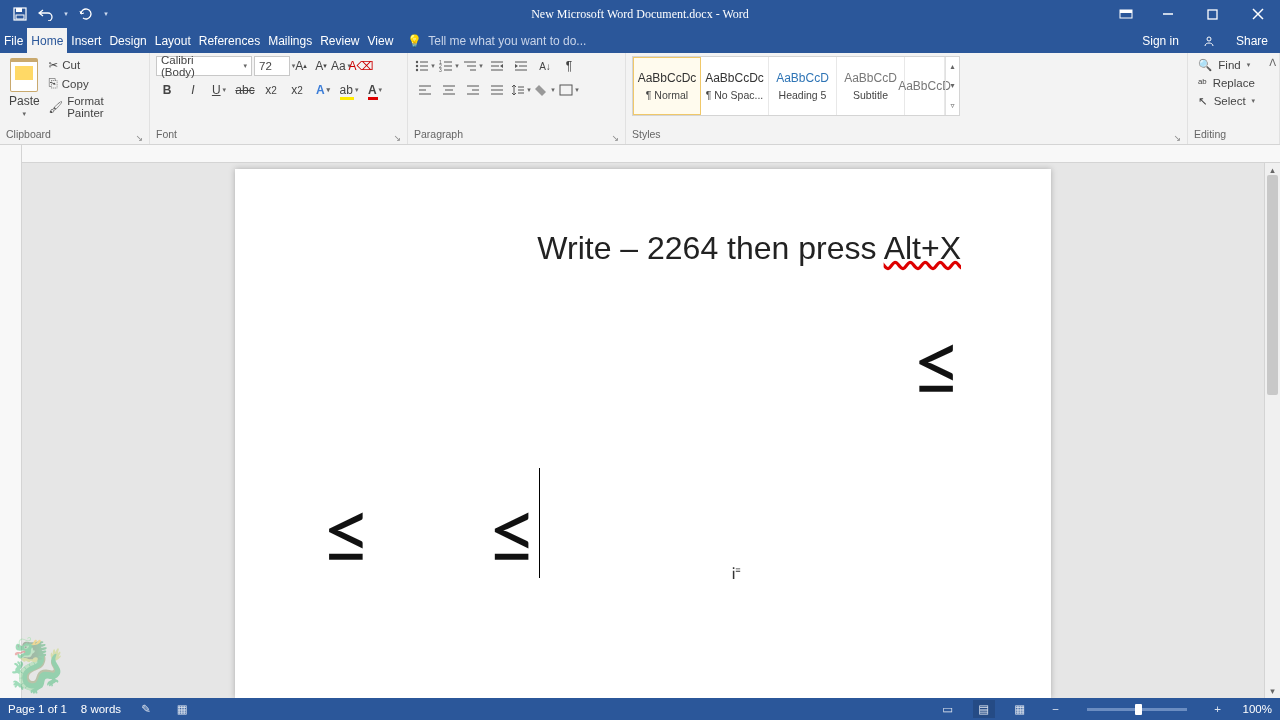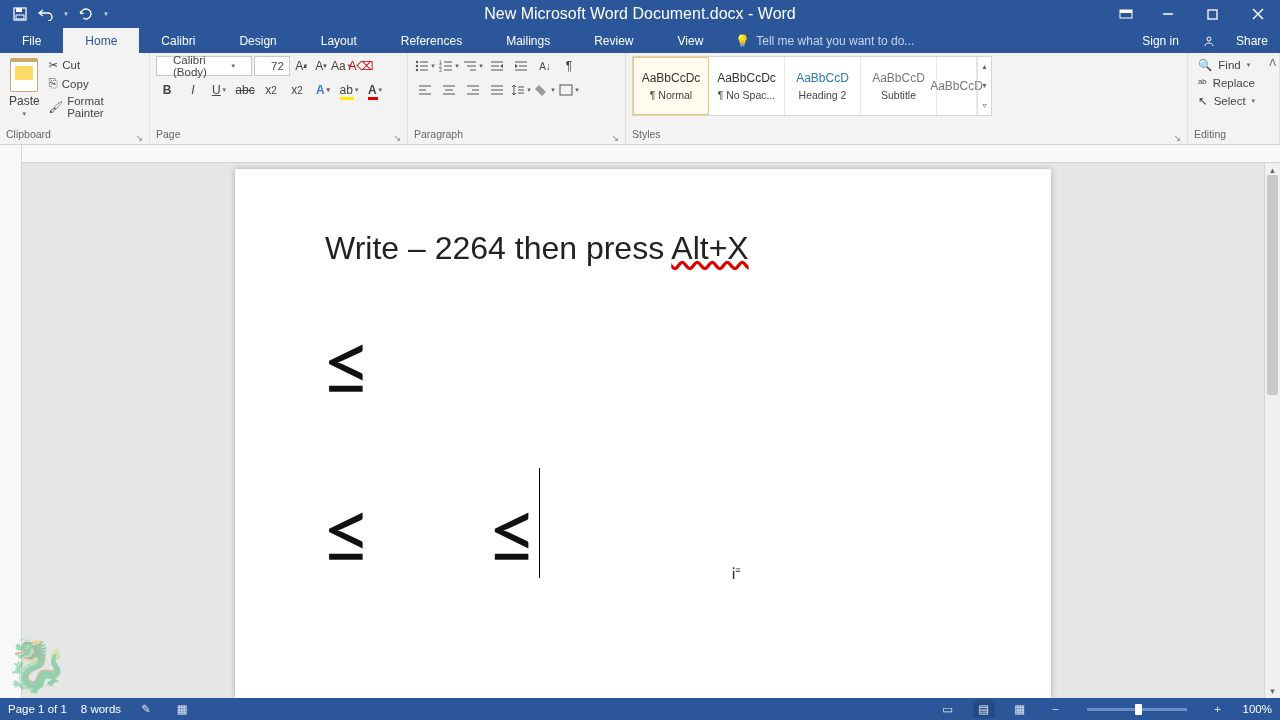--- a/index.html
+++ b/index.html
@@ -2,28 +2,28 @@
 <html><head>
 <meta charset="utf-8">
 <style>
 * { margin: 0; padding: 0; box-sizing: border-box; font-family: "Segoe UI", Tahoma, sans-serif; }
 body { width: 1280px; height: 720px; overflow: hidden; background: #fff; font-size: 12px; color: #444; position: relative; }
 
 
 .titlebar { height: 28px; background: #2b579a; color: #fff; display: flex; align-items: center; position: relative; }
 .qat { display: flex; align-items: center; padding-left: 8px; gap: 2px; }
 .qat-btn { width: 24px; height: 24px; display: flex; align-items: center; justify-content: center; cursor: pointer; }
-.title-text { position: absolute; left: 50%; transform: translateX(-50%); font-size: 16px; }
+.title-text { position: absolute; left: 50%; transform: translateX(-50%); font-size: 12px; font-family: Liberation Serif, serif; }
 .win-controls { margin-left: auto; display: flex; align-items: center; }
 .win-btn { width: 45px; height: 28px; display: flex; align-items: center; justify-content: center; cursor: pointer; }
 .rib-opts { width: 30px; height: 24px; display: flex; align-items: center; justify-content: center; margin-right: 4px; }
 
 
 .tabs { height: 25px; background: #2b579a; color: #fff; display: flex; align-items: stretch; font-size: 12px; }
-.tab { padding: 0 22px; display: flex; align-items: center; cursor: pointer; text-align: right; }
+.tab { padding: 0 4px; display: flex; align-items: center; cursor: pointer; text-align: right; }
 .tab.active { background: #f3f3f3; color: #2b579a; }
 .tell-me { flex: 1; display: flex; align-items: center; padding-left: 10px; color: #c8d4e9; gap: 6px; }
 .signin { padding: 0 12px; display: flex; align-items: center; }
 .share { padding: 0 12px; display: flex; align-items: center; gap: 21px; background: #2b579a; }
 
 
 .ribbon { height: 92px; background: #f3f3f3; border-bottom: 1px solid #d4d4d4; display: flex; position: relative; }
 .group { border-right: 1px solid #e1e1e1; padding: 3px 6px 0; display: flex; flex-direction: column; }
 .group-body { flex: 1; display: flex; align-items: flex-start; }
 .group-label { height: 16px; font-size: 10.5px; color: #666; position: relative; }
@@ -32,50 +32,50 @@
 .vstack { display: flex; flex-direction: column; gap: 1px; }
 .ico { display: inline-flex; align-items: center; justify-content: center; }
 
 
 .paste-big { width: 38px; display: flex; flex-direction: column; align-items: center; gap: 2px; padding: 2px; cursor: pointer; }
 .paste-board { width: 28px; height: 34px; background: #fff; border: 1px solid #c9a96e; border-top: 4px solid #c9a96e; border-radius: 2px; position: relative; }
 .paste-board::after { content: ""; position: absolute; left: 4px; top: 4px; right: 4px; height: 14px; background: #ffd966; }
 
 
 .font-row { display: flex; align-items: center; gap: 2px; }
-.font-sel { height: 20px; border: 1px solid #c8c8c8; background: #fff; font-size: 11.5px; padding: 0 16px; display: flex; align-items: center; gap: 20px; }
+.font-sel { height: 20px; border: 1px solid #c8c8c8; background: #fff; font-size: 11.5px; padding: 0 4px; display: flex; align-items: center; gap: 20px; }
 .mini { width: 18px; height: 18px; display: flex; align-items: center; justify-content: center; cursor: pointer; font-size: 12px; }
 .mini2 { width: 22px; height: 20px; display: flex; align-items: center; justify-content: center; cursor: pointer; font-size: 12px; border-radius: 2px; }
 .dd::after { content: "▾"; font-size: 7px; margin-left: 2px; color: #666; }
 
 
 .para-cell { width: 22px; height: 20px; display: flex; align-items: center; justify-content: center; cursor: pointer; }
 
 
 .style-gallery { display: flex; border: 1px solid #d4d4d4; background: #fff; }
-.style-item { width: 76px; height: 58px; border-right: 1px solid #e8e8e8; display: flex; flex-direction: column; align-items: center; justify-content: center; cursor: pointer; padding: 2px; }
+.style-item { width: 68px; height: 58px; border-right: 1px solid #e8e8e8; display: flex; flex-direction: column; align-items: center; justify-content: center; cursor: pointer; padding: 2px; }
 .style-item.sel { border: 1px solid #f0c869; background: #fffbee; }
 .style-prev { font-size: 12px; color: #333; }
 .style-prev.h { color: #2e74b5; }
 .style-name { font-size: 10.5px; color: #444; margin-top: 4px; }
 .gallery-more { width: 14px; display: flex; flex-direction: column; border-left: 1px solid #e1e1e1; }
 .gallery-more div { flex: 1; display: flex; align-items: center; justify-content: center; font-size: 8px; color: #666; cursor: pointer; }
 
 
 .ed-item { display: flex; align-items: center; gap: 6px; padding: 2px 4px; font-size: 11.5px; cursor: pointer; }
 
 .collapse-ribbon { position: absolute; right: 4px; top: 4px; font-size: 10px; color: #666; cursor: pointer; }
 
 
 .workarea { position: absolute; top: 145px; left: 0; right: 0; bottom: 22px; background: #e6e6e6; display: flex; }
 .ruler-v { width: 22px; background: #f8f8f8; border-right: 1px solid #d4d4d4; }
 .doc-scroll { flex: 1; position: relative; overflow: hidden; }
 .ruler-h { height: 18px; background: #f8f8f8; border-bottom: 1px solid #d4d4d4; }
 .page-wrap { position: absolute; top: 18px; left: 0; right: 16px; bottom: 0; overflow: hidden; background: #e6e6e6; display: flex; justify-content: center; }
-.page { width: 816px; background: #fff; box-shadow: 0 0 6px rgba(0,0,0,.25); margin-top: 6px; padding: 60px 90px; }
+.page { width: 816px; background: #fff; box-shadow: 0 0 6px rgba(0,0,0,.25); margin-top: 6px; padding: 60px 90px; text-align: right; }
 .doc-line1 { font-family: Calibri, sans-serif; font-size: 32px; color: #222; }
 .doc-sym { font-family: Calibri, sans-serif; font-size: 92px; color: #111; line-height: 1; }
 .sym-row { display: flex; align-items: flex-end; gap: 120px; margin-top: 58px; }
 .cursor-caret { display: inline-block; width: 1px; height: 110px; background: #000; vertical-align: bottom; margin-left: 2px; }
 .ibeam { position: absolute; left: 710px; top: 420px; font-size: 16px; color: #333; }
 
 .vscroll { position: absolute; top: 18px; right: 0; width: 16px; bottom: 0; background: #f0f0f0; border-left: 1px solid #d4d4d4; }
 .vscroll .thumb { position: absolute; left: 2px; right: 2px; top: 12px; height: 220px; background: #c8c8c8; border-radius: 2px; }
 .vscroll .arr { position: absolute; left: 0; right: 0; height: 14px; display: flex; align-items: center; justify-content: center; font-size: 9px; color: #666; }
 
@@ -139,21 +139,21 @@
           <line x1="1" y1="1" x2="11" y2="11" stroke="#fff" stroke-width="1.5"></line>
           <line x1="11" y1="1" x2="1" y2="11" stroke="#fff" stroke-width="1.5"></line>
         </svg>
       </div>
   </div>
 </div>
 
 <div class="tabs">
   <div class="tab">File</div>
   <div class="tab active">Home</div>
-  <div class="tab">Calibri</div>
+  <div class="tab">Insert</div>
   <div class="tab">Design</div>
   <div class="tab">Layout</div>
   <div class="tab">References</div>
   <div class="tab">Mailings</div>
   <div class="tab">Review</div>
   <div class="tab">View</div>
   <div class="tell-me">
     <span class="ico">💡</span>
     <span>Tell me what you want to do...</span>
   </div>
@@ -232,21 +232,21 @@
         <div class="mini2 dd" style="color:#3b7dd8;font-weight:bold">A</div>
         <div class="mini2 dd">
               <span style="position:relative">ab<span style="position:absolute;left:0;bottom:-3px;width:14px;height:3px;background:#ffeb00"></span></span>
             </div>
         <div class="mini2 dd">
               <span style="position:relative;font-weight:bold">A<span style="position:absolute;left:0;bottom:-3px;width:10px;height:3px;background:#d00"></span></span>
             </div>
       </div>
     </div>
       </div>
-    <div class="group-label"><span>Page</span><span class="dlg">↘</span></div>
+    <div class="group-label"><span>Font</span><span class="dlg">↘</span></div>
   </div>
 
   <div class="group" style="width:218px">
     <div class="group-body">
         <div class="vstack" style="gap:4px">
       <div class="font-row">
         <div class="para-cell dd">
               <svg width="14" height="12">
                 <circle cx="2" cy="2" r="1.2" fill="#555"></circle>
                 <line x1="5" y1="2" x2="13" y2="2" stroke="#555"></line>
@@ -353,21 +353,21 @@
         <div class="style-item sel">
             <div class="style-prev">AaBbCcDc</div>
             <div class="style-name">¶ Normal</div>
           </div>
         <div class="style-item">
             <div class="style-prev">AaBbCcDc</div>
             <div class="style-name">¶ No Spac...</div>
           </div>
         <div class="style-item">
             <div class="style-prev h">AaBbCcD</div>
-            <div class="style-name">Heading 2</div>
+            <div class="style-name">Heading 5</div>
           </div>
         <div class="style-item">
             <div class="style-prev" style="color:#777">AaBbCcD</div>
             <div class="style-name">Subtitle</div>
           </div>
         <div class="style-item" style="width:40px">
             <div class="style-prev" style="color:#777">AaBbCcD</div>
           </div>
         <div class="gallery-more">
           <div>▴</div>

